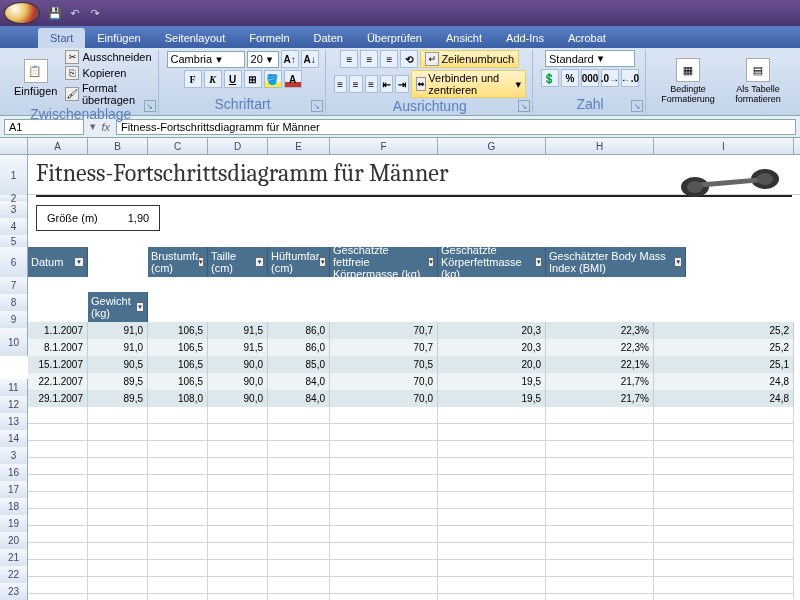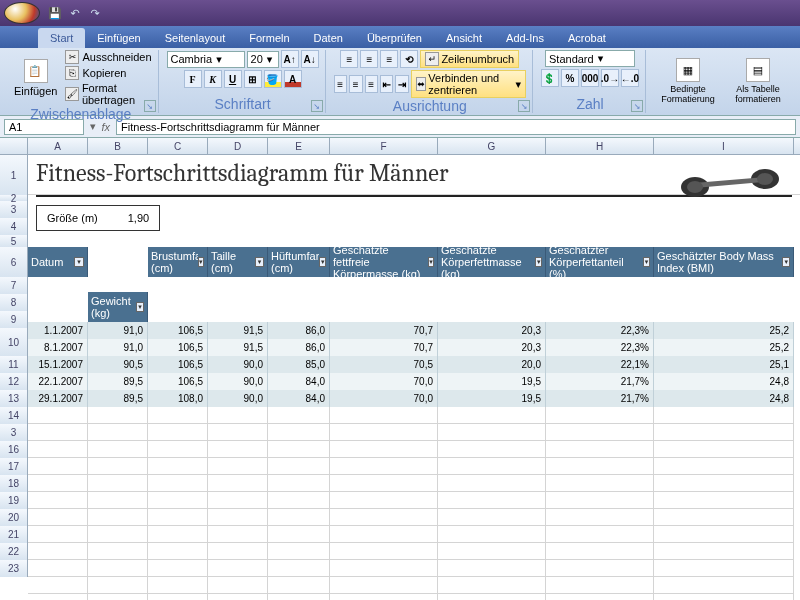--- a/index.html
+++ b/index.html
@@ -218,21 +218,21 @@
         <div class="rowhdr" style="height: 40px;">1</div>
         <div class="rowhdr" style="height: 6px;">2</div>
         <div class="rowhdr" style="height: 17px;">3</div>
         <div class="rowhdr" style="height: 17px;">4</div>
         <div class="rowhdr" style="height: 12px;">5</div>
         <div class="rowhdr" style="height: 30px;">6</div>
         <div class="rowhdr" style="height: 17px;">7</div>
         <div class="rowhdr" style="height: 17px;">8</div>
         <div class="rowhdr" style="height: 17px;">9</div>
         <div class="rowhdr" style="height: 28px;">10</div>
-        <div class="rowhdr" style="height: 17px;">11</div>
+        <div class="rowhdr" style="height: 17px; margin-top: 23px;">11</div>
         <div class="rowhdr" style="height: 17px;">12</div>
         <div class="rowhdr" style="height: 17px;">13</div>
         <div class="rowhdr" style="height: 17px;">14</div>
         <div class="rowhdr" style="height: 17px;">3</div>
         <div class="rowhdr" style="height: 17px;">16</div>
         <div class="rowhdr" style="height: 17px;">17</div>
         <div class="rowhdr" style="height: 17px;">18</div>
         <div class="rowhdr" style="height: 17px;">19</div>
         <div class="rowhdr" style="height: 17px;">20</div>
         <div class="rowhdr" style="height: 17px;">21</div>
@@ -281,24 +281,20 @@
               <span class="dd">▾</span>
             </div>
             <div class="thdr" style="width: 108px;">
               <span style="overflow: hidden;">Geschätzte fettfreie Körpermasse (kg)</span>
               <span class="dd">▾</span>
             </div>
             <div class="thdr" style="width: 108px;">
               <span style="overflow: hidden;">Geschätzte Körperfettmasse (kg)</span>
               <span class="dd">▾</span>
             </div>
-            <div class="thdr" style="width: 108px;">
-              <span style="overflow: hidden;">Geschätzter Körperfettanteil (%)</span>
-              <span class="dd">▾</span>
-            </div>
             <div class="thdr" style="width: 140px;">
               <span style="overflow: hidden;">Geschätzter Body Mass Index (BMI)</span>
               <span class="dd">▾</span>
             </div>
           </div>
         <div id="table-rows">
             <div class="trow">
               <div class="tcell" style="width: 60px;">1.1.2007</div>
               <div class="tcell" style="width: 60px;">91,0</div>
               <div class="tcell" style="width: 60px;">106,5</div>

